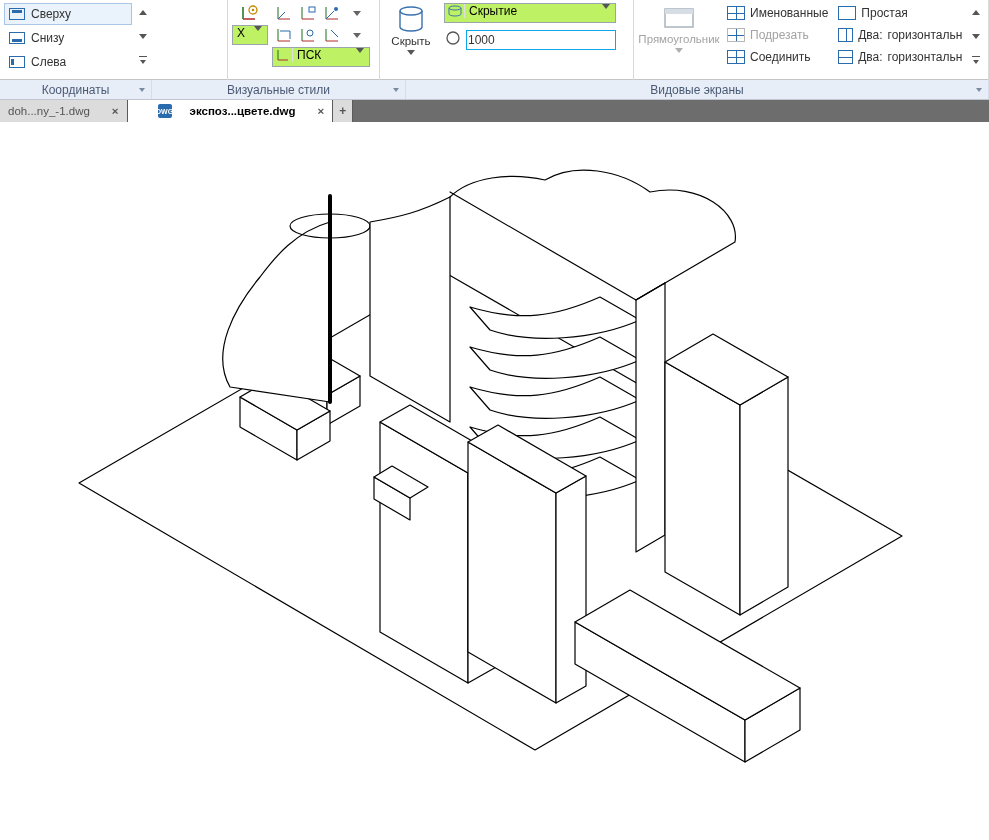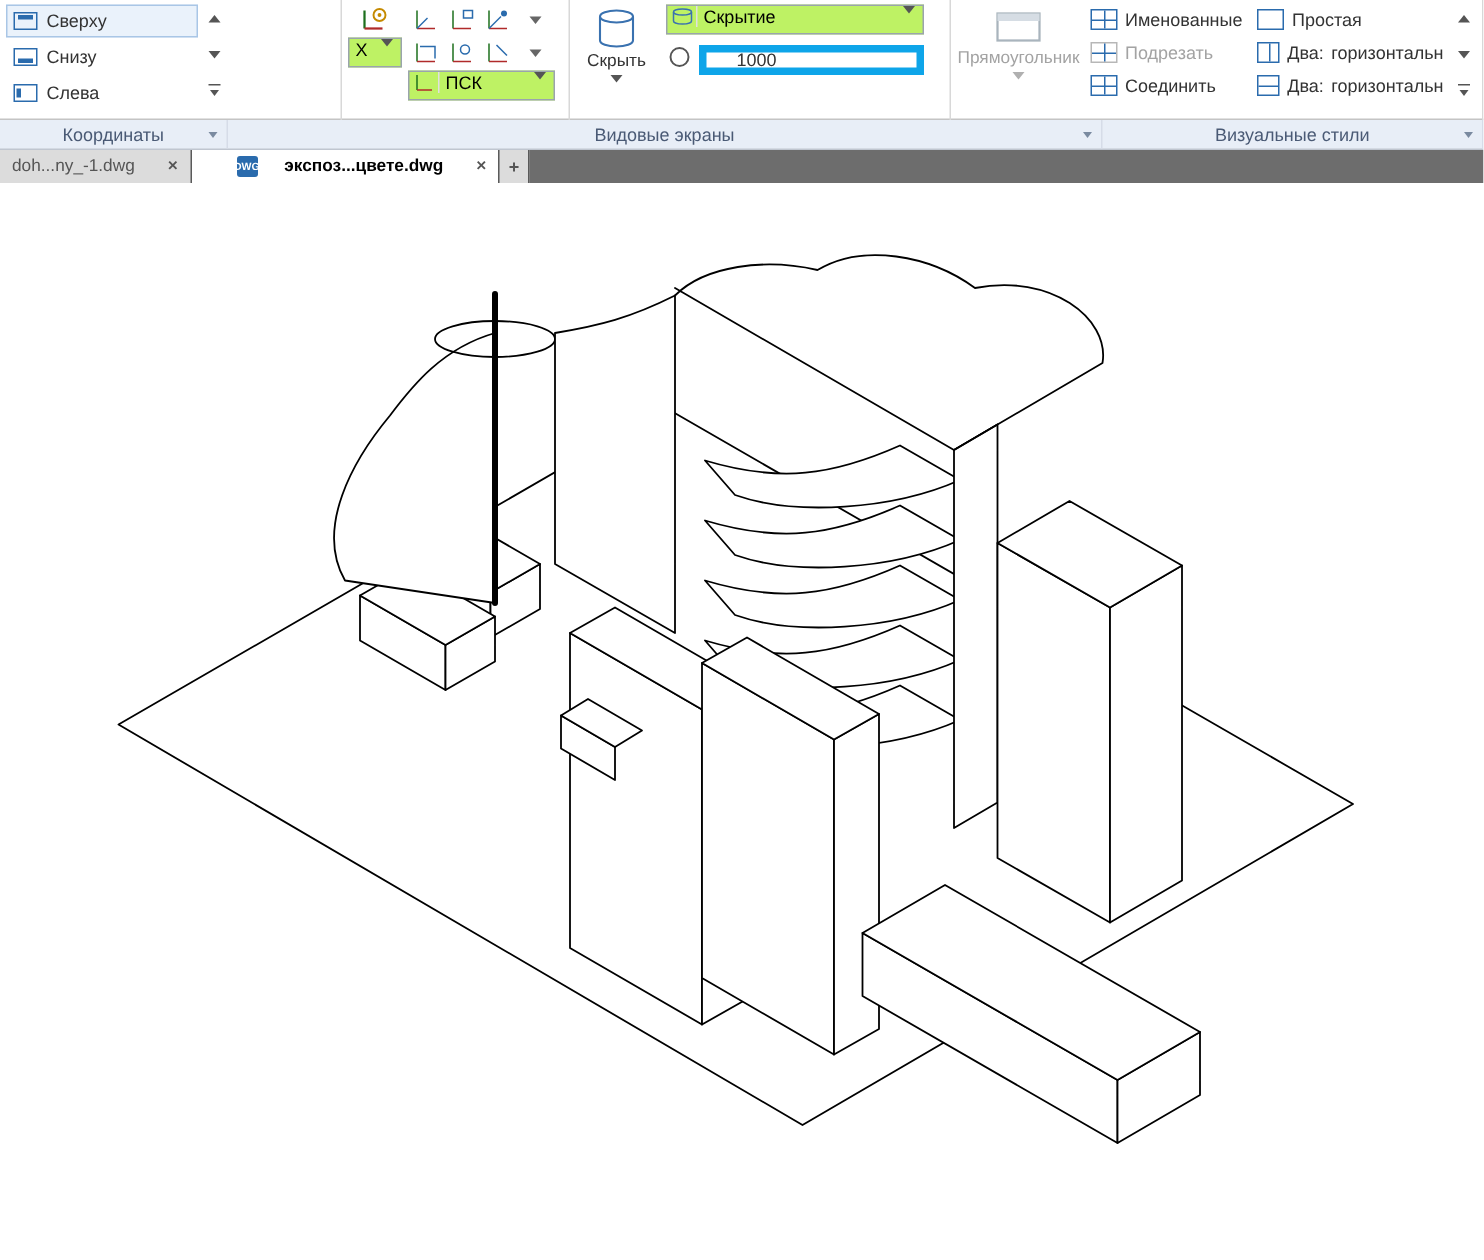--- a/index.html
+++ b/index.html
@@ -110,22 +110,22 @@
     font-size:12px;
   }
   .combo .cic { width:20px; display:flex;justify-content:center;align-items:center;border-right:1px solid #e0e0e0;}
   .combo .ctxt { flex:1; padding:0 4px;}
   .combo .cdrop { width:18px; display:flex;justify-content:center;align-items:center;}
 
   
   .vs-panel { width: 254px; }
   .combo-long { width: 140px;}
   .num-input {
-    width: 120px; height: 20px; border:5px solid #0ea5e9;
-    padding: 0 20px; font-size:12px; color:#333;
+    width: 120px; height: 20px; border:1px solid #0ea5e9;
+    padding: 0 1px; font-size:12px; color:#333;
     background:#fff;
   }
 
   
   .vp-panel { flex:1; }
   .vp-listcol { display:flex; flex-direction:column; gap:2px;}
   .vp-item {
     display:flex; align-items:center; gap:5px;
     height:20px; padding:0 3px; font-size:12px; color:#333;
     white-space:nowrap;
@@ -420,25 +420,25 @@
         </div>
       </div>
     </div>
   </div>
 </div>
 
 <div class="title-strip">
   <div class="title-cell" style="width:152px">
       <span>Координаты</span>
     </div>
+  <div class="title-cell" style="width:254px">
+      <span>Визуальные стили</span>
+    </div>
   <div class="title-cell" style="flex:1">
       <span>Видовые экраны</span>
-    </div>
-  <div class="title-cell" style="width:254px">
-      <span>Визуальные стили</span>
     </div>
 </div>
 
 <div class="tabbar">
   <div class="tab inactive">
     <span>doh...ny_-1.dwg</span>
     <span class="close-x">×</span>
   </div>
   <div class="tab active">
     <span class="file-ic">DWG</span>

